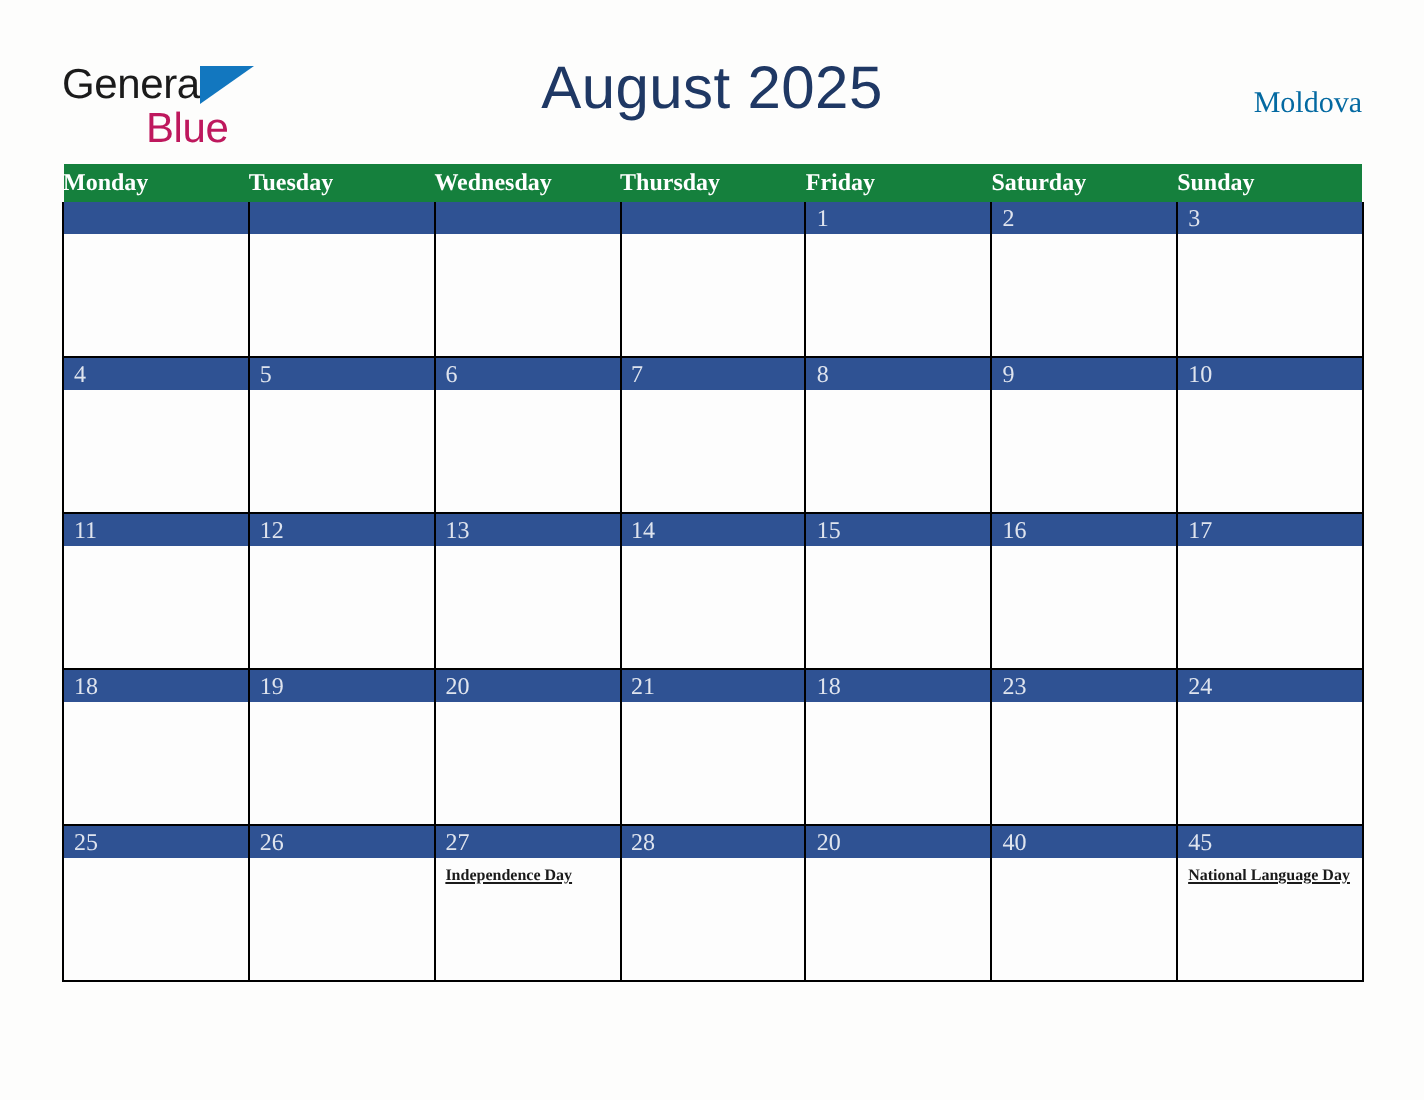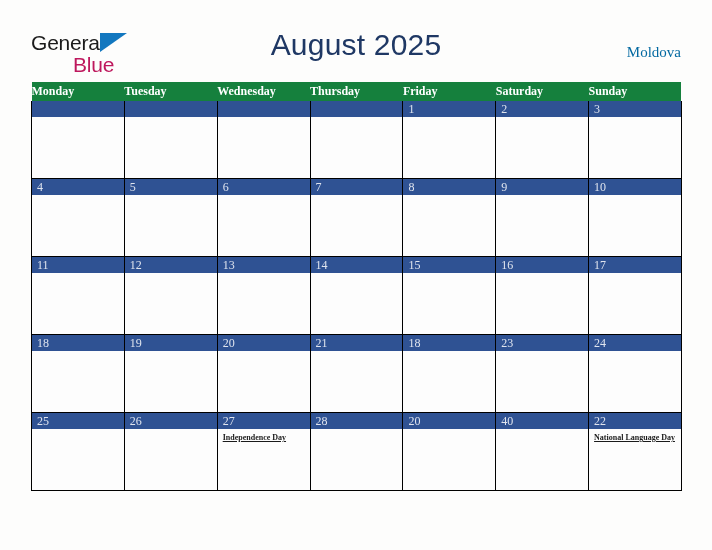--- a/index.html
+++ b/index.html
@@ -296,21 +296,21 @@
             <td>
               <span class="daynum">28</span>
             </td>
             <td>
               <span class="daynum">20</span>
             </td>
             <td>
               <span class="daynum">40</span>
             </td>
             <td>
-              <span class="daynum">22</span>
+              <span class="daynum">45</span>
               <span class="holiday">National Language Day</span>
             </td>
           </tr>
         </tbody>
     </table>
   </div>
 
 </div>
 
 </body></html>

